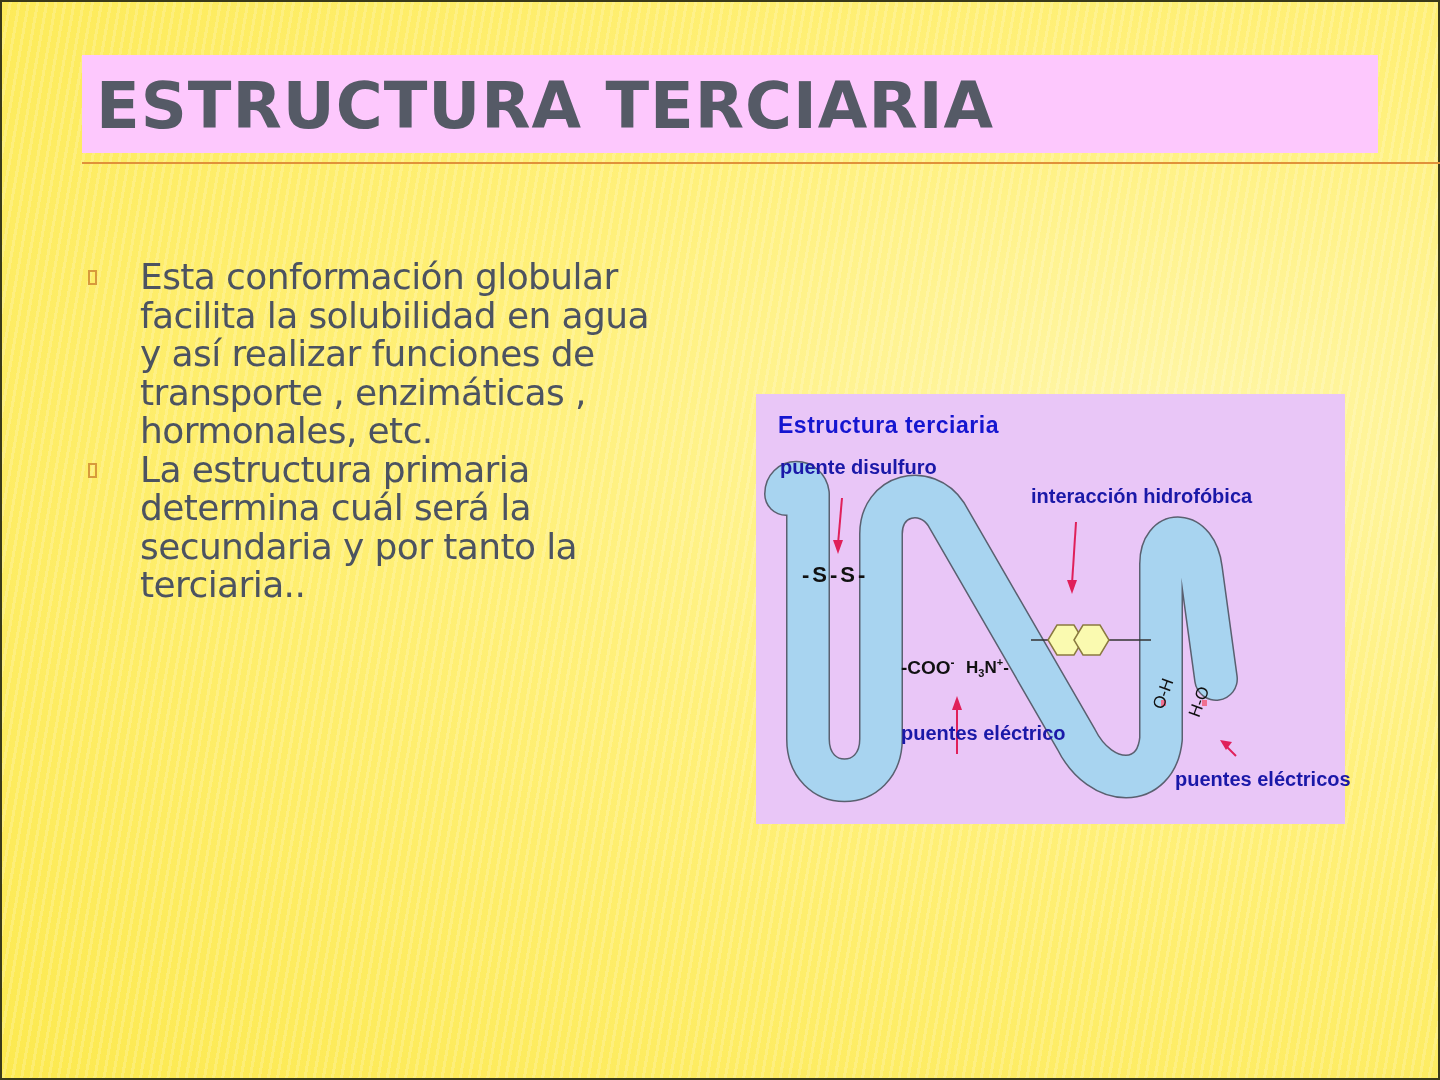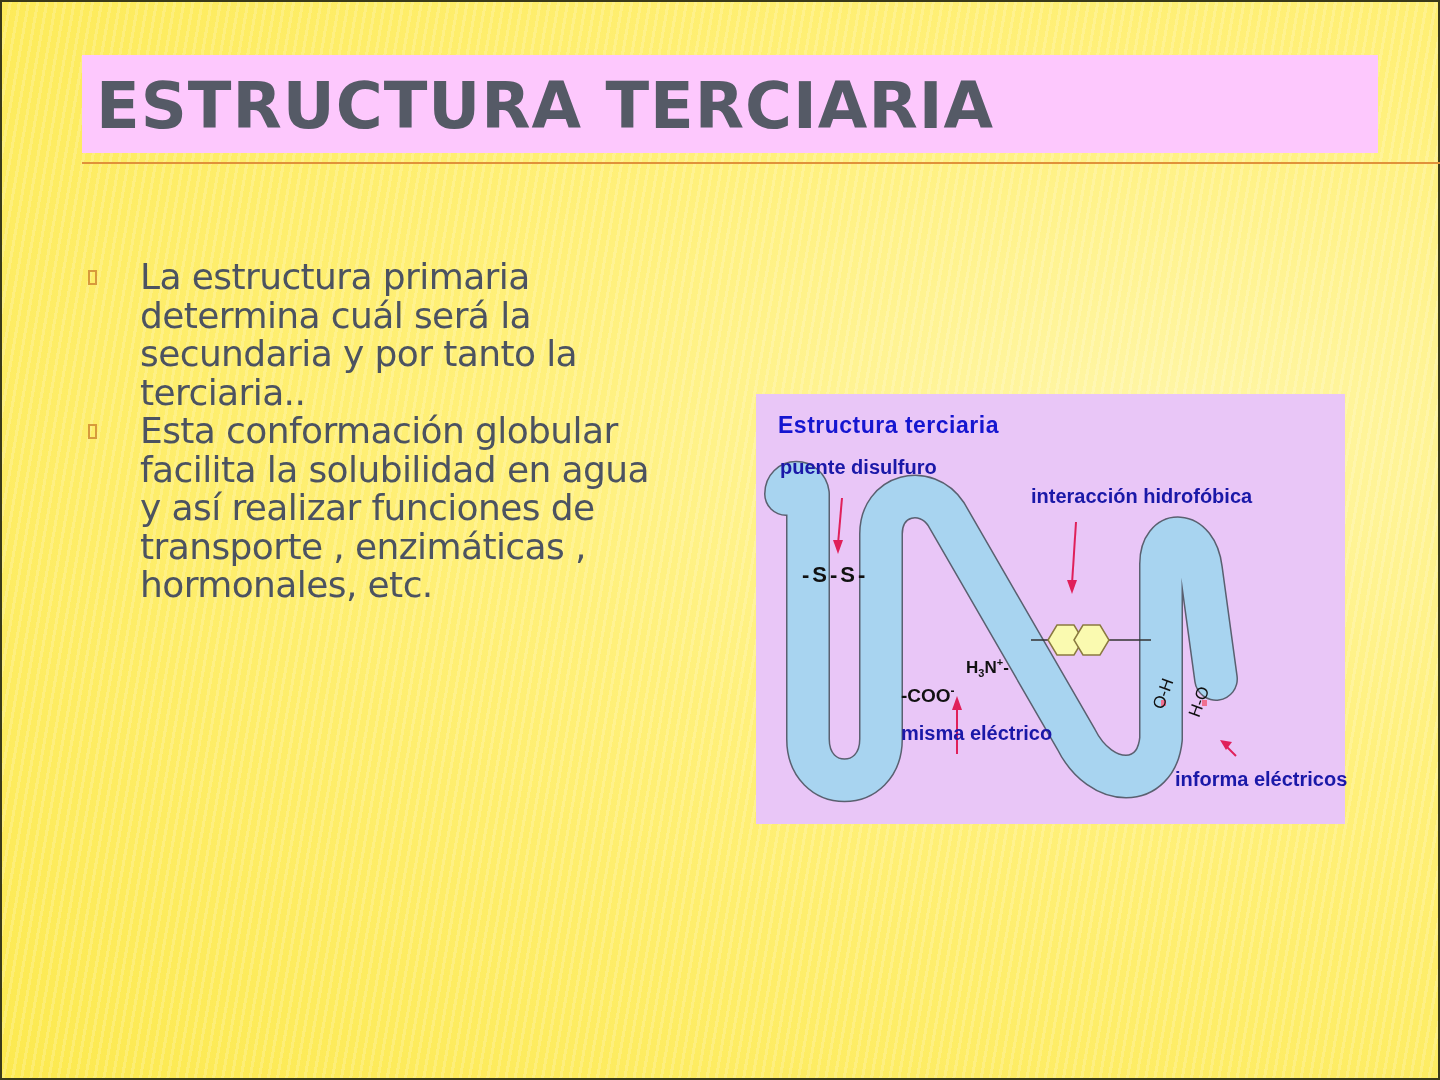--- a/index.html
+++ b/index.html
@@ -54,32 +54,32 @@
 <div class="slide-frame"></div>
 
 <div class="title-box">
   <div class="title-text">ESTRUCTURA TERCIARIA</div>
 </div>
 <div class="title-rule"></div>
 
 <ul class="bullets">
   <li class="bullet-item">
     <span class="bullet-icon"></span>
-    <div class="bullet-text">La estructura primaria
-determina cuál será la
-secundaria y por tanto la
-terciaria..</div>
-  </li>
-  <li class="bullet-item">
-    <span class="bullet-icon"></span>
     <div class="bullet-text">Esta conformación globular
 facilita la solubilidad en agua
 y así realizar funciones de
 transporte , enzimáticas ,
 hormonales, etc.</div>
+  </li>
+  <li class="bullet-item">
+    <span class="bullet-icon"></span>
+    <div class="bullet-text">La estructura primaria
+determina cuál será la
+secundaria y por tanto la
+terciaria..</div>
   </li>
 </ul>
 
 <div class="diagram">
   <svg width="589" height="430" viewBox="0 0 589 430">
 
     <path d="M 30 100
              C 30 85, 50 85, 52 100
              L 52 345
              C 52 400, 125 400, 125 345
@@ -115,22 +115,22 @@
     <line x1="480" y1="362" x2="470" y2="352" stroke="#e0205a" stroke-width="2"></line>
     <polygon points="464,346 476,348 470,356" fill="#e0205a"></polygon>
 
     <rect x="405" y="306" width="5" height="6" fill="#f07090"></rect>
     <rect x="446" y="306" width="5" height="6" fill="#f07090"></rect>
   </svg>
 
   <div class="lbl diag-title">Estructura terciaria</div>
   <div class="lbl lbl-small" style="left:24px;top:62px;">puente disulfuro</div>
   <div class="lbl lbl-small" style="left:275px;top:91px;">interacción hidrofóbica</div>
-  <div class="lbl lbl-small" style="left:145px;top:328px;">misma eléctrico</div>
-  <div class="lbl lbl-small" style="left:419px;top:374px;">informa eléctricos</div>
+  <div class="lbl lbl-small" style="left:145px;top:328px;">puentes eléctrico</div>
+  <div class="lbl lbl-small" style="left:419px;top:374px;">puentes eléctricos</div>
 
   <div class="chem" style="left:46px;top:168px;font-size:22px;letter-spacing:3px;">-S-S-</div>
-  <div class="chem" style="left:145px;top:262px;font-size:19px;margin-top:28px;"><span>-COO</span><sup style="font-size:12px;">-</sup></div>
+  <div class="chem" style="left:145px;top:262px;font-size:19px;"><span>-COO</span><sup style="font-size:12px;">-</sup></div>
   <div class="chem" style="left:210px;top:262px;font-size:17px;text-align:center;"><span>H</span><sub style="font-size:11px;">3</sub><span>N</span><sup style="font-size:11px;">+</sup><span>-</span></div>
 
   <div class="chem" style="left:392px;top:290px;font-size:17px;transform:rotate(-70deg);font-weight:normal;">O-H</div>
   <div class="chem" style="left:428px;top:298px;font-size:17px;transform:rotate(-70deg);font-weight:normal;">H-O</div>
 </div>
 
 </body></html>

